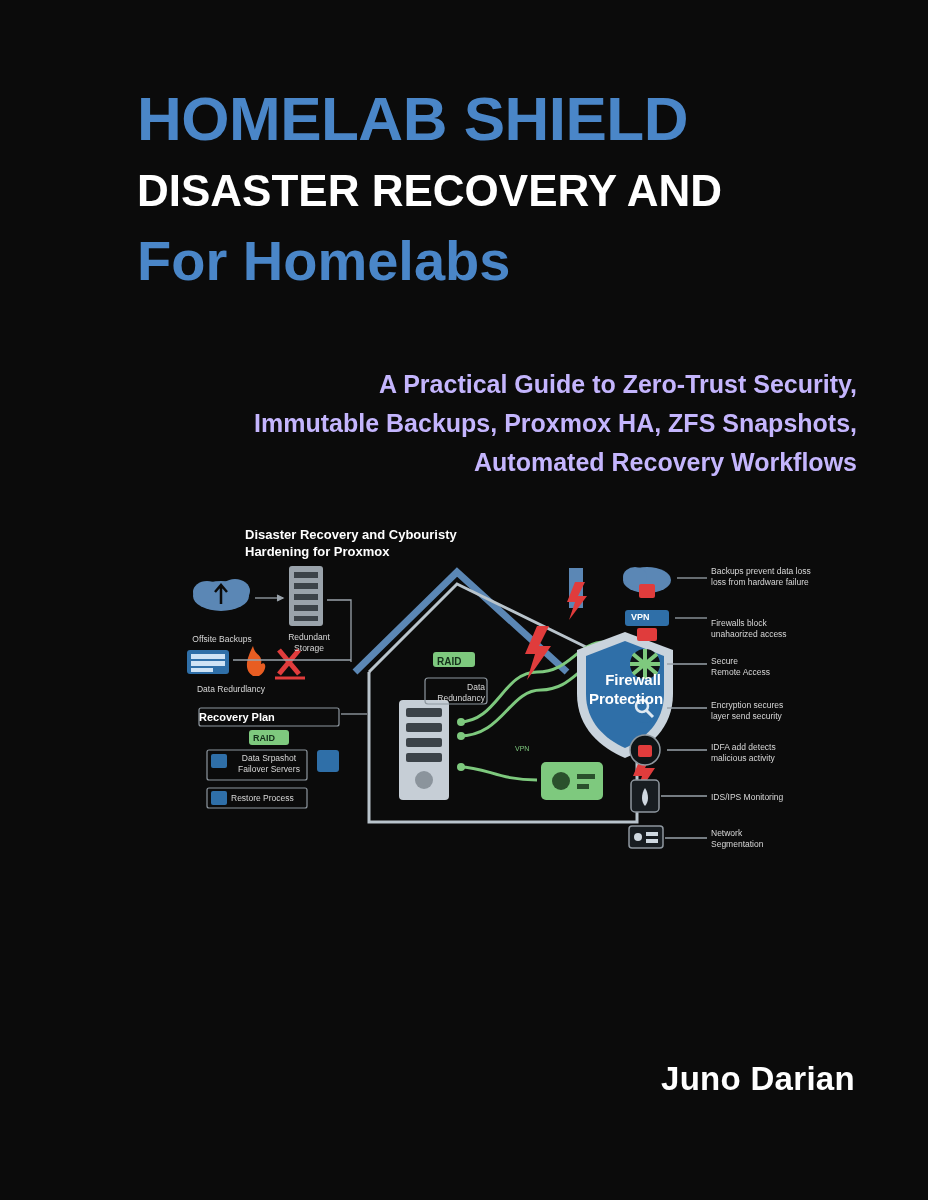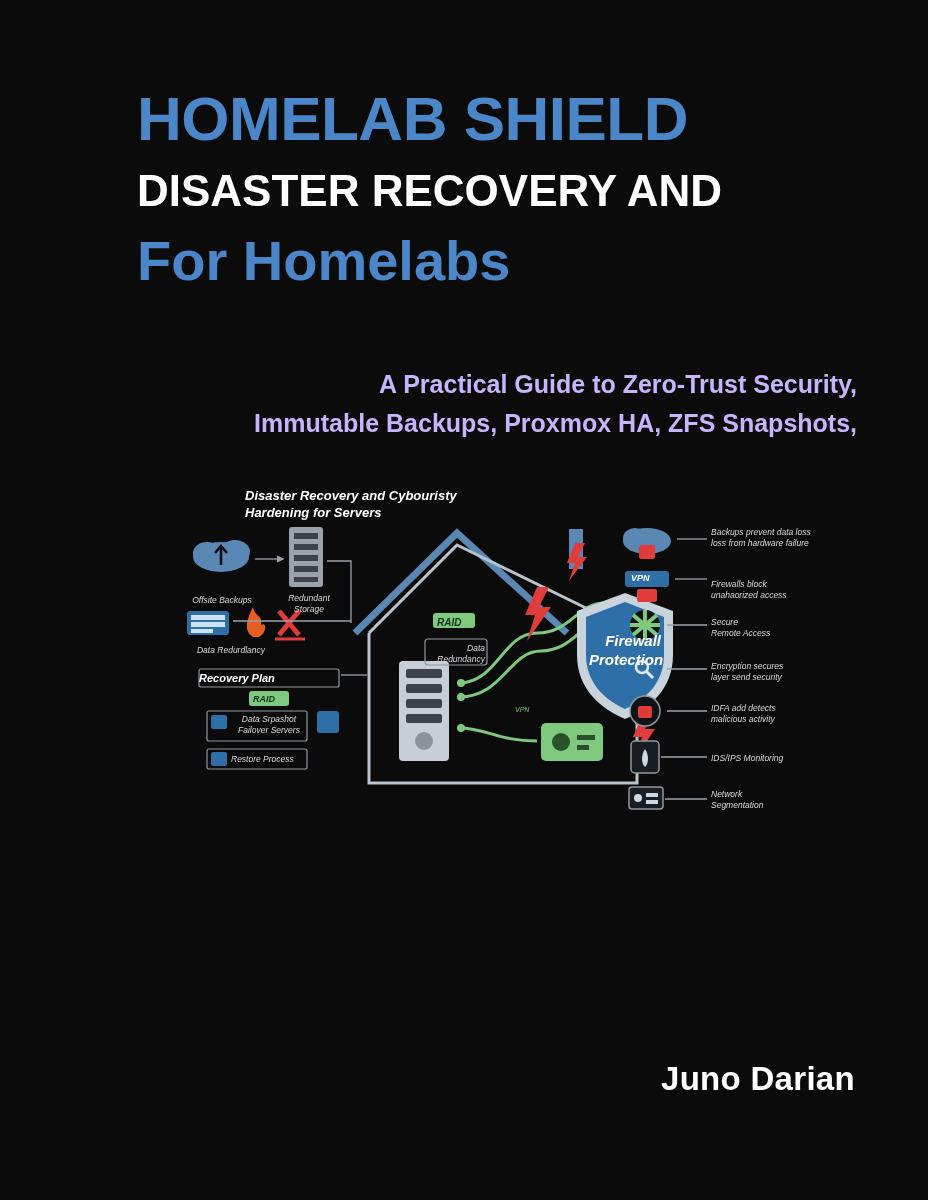--- a/index.html
+++ b/index.html
@@ -68,21 +68,20 @@
     padding-right: 8px;
   }
   .subtitle div { white-space: nowrap; }
 
   
   .diagram-wrap {
     position: relative;
     margin-top: 40px;
     width: 728px;
     height: 330px;
-    font-style: italic;
   }
   .diag-title {
     position: absolute;
     left: 108px;
     top: 4px;
     color: #ffffff;
     font-size: 13px;
     font-weight: 700;
     line-height: 1.35;
     width: 250px;
@@ -118,27 +117,28 @@
 <div class="cover">
   <div class="inner">
 
     <h1 class="title-main">HOMELAB SHIELD</h1>
     <div class="title-sub1">DISASTER RECOVERY AND</div>
     <div class="title-for">For Homelabs</div>
 
     <div class="subtitle">
       <div>A Practical Guide to Zero-Trust Security,</div>
       <div>Immutable Backups, Proxmox HA, ZFS Snapshots,</div>
+      <div>Automated Recovery Workflows</div>
     </div>
 
     <div class="diagram-wrap">
 
       <div class="diag-title">
         <span>Disaster Recovery and Cybouristy</span><br>
-        <span>Hardening for Servers</span>
+        <span>Hardening for Proxmox</span>
       </div>
 
       <svg class="svg-layer" viewBox="0 0 728 330">
 
         <g fill="none" stroke="#5b87b5" stroke-width="7">
           <path d="M218 150 L320 50 L430 150"></path>
         </g>
         <g fill="none" stroke="#b9c4cc" stroke-width="3">
           <path d="M232 150 L232 300 L500 300 L500 150"></path>
           <path d="M232 150 L320 62 L500 150"></path>

